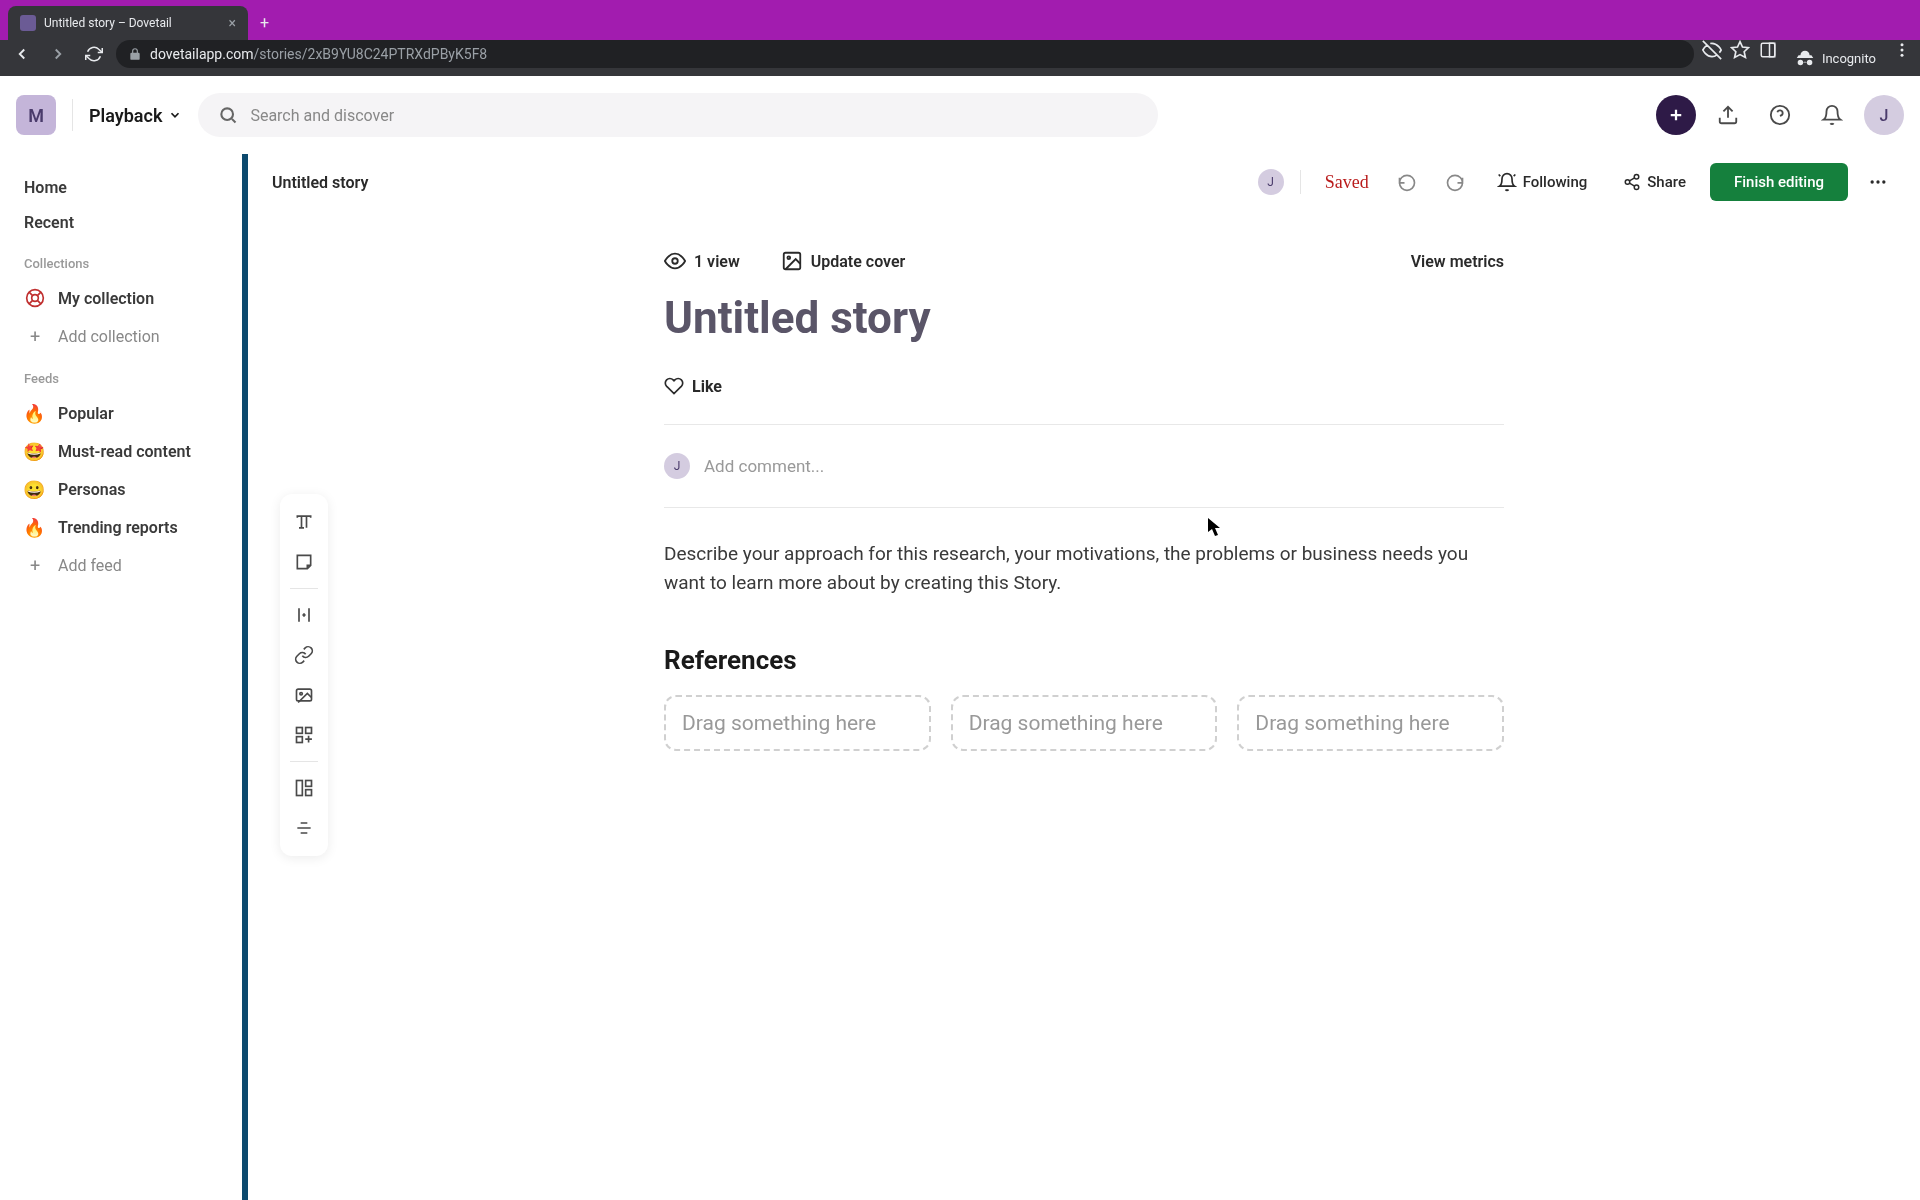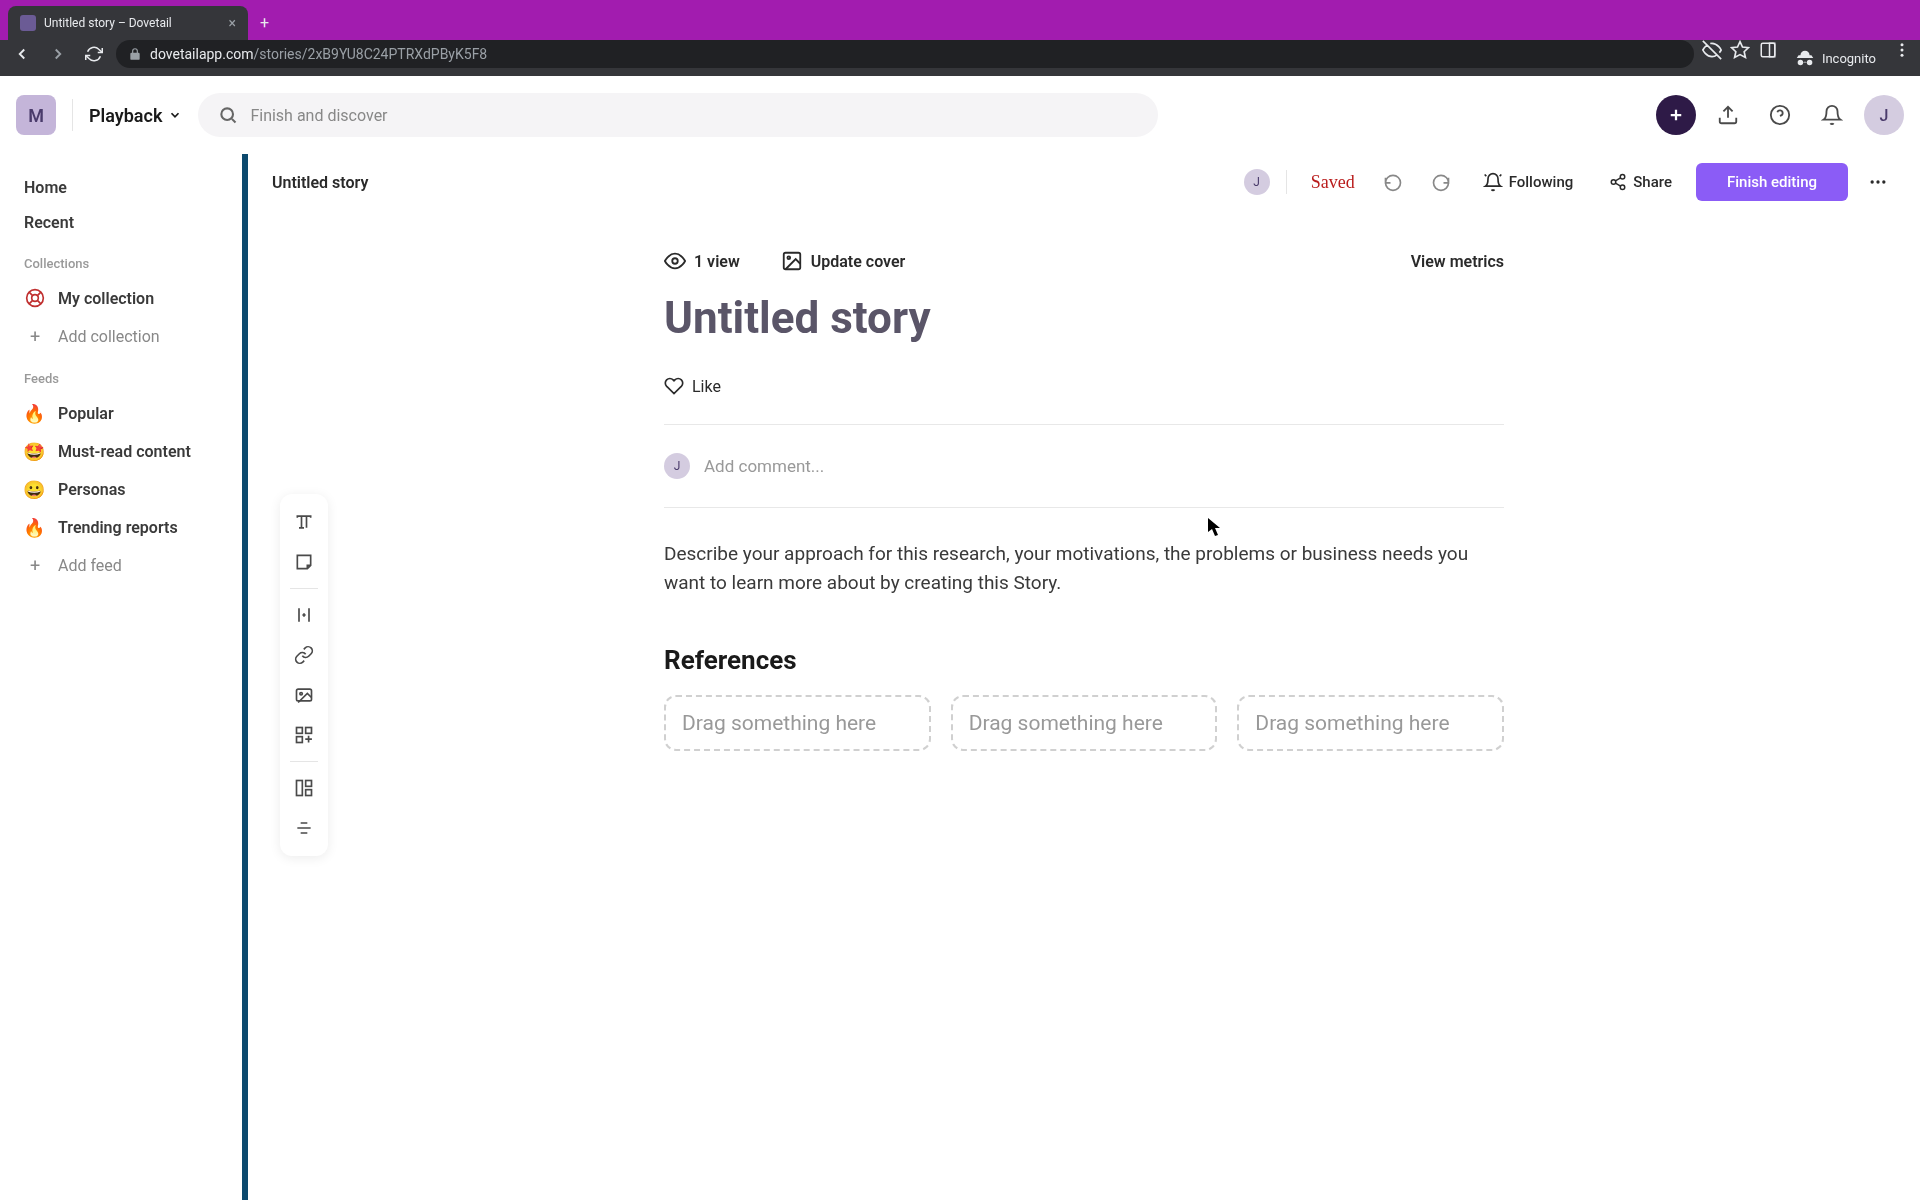--- a/index.html
+++ b/index.html
@@ -48,29 +48,29 @@
 .tool-divider { width: 28px; height: 1px; background: #e5e5e5; margin: 6px 0; }
 
 .content { flex: 1; padding: 0 24px; }
 .content-header { display: flex; align-items: center; height: 56px; gap: 12px; }
 .breadcrumb-title { font-weight: 600; font-size: 16px; color: #2a2a2a; }
 .header-spacer { flex: 1; }
 .mini-avatar { width: 26px; height: 26px; border-radius: 50%; background: #d4cce0; display: flex; align-items: center; justify-content: center; font-size: 12px; color: #4a3b6b; }
 .status-text { color: #b91c1c; font-size: 18px; padding: 0 8px; font-family: Liberation Serif, serif; }
 .hdr-btn { display: flex; align-items: center; gap: 6px; padding: 8px 12px; border-radius: 6px; cursor: pointer; font-size: 15px; font-weight: 500; color: #2a2a2a; }
 .hdr-btn.icon-only { padding: 8px; }
-.hdr-btn.primary { background: #8b5cf6; color: #fff; padding: 10px 31px; }
+.hdr-btn.primary { background: #15803d; color: #fff; padding: 10px 24px; }
 .vdivider { width: 1px; height: 24px; background: #e5e5e5; margin: 0 4px; }
 
 .story-body { max-width: 840px; margin: 0 auto; padding-top: 40px; }
 .meta-row { display: flex; align-items: center; gap: 41px; margin-bottom: 20px; }
 .meta-item { display: flex; align-items: center; gap: 8px; font-weight: 600; font-size: 16px; color: #2a2a2a; cursor: pointer; }
 .meta-right { margin-left: auto; }
 .story-title { font-size: 44px; font-weight: 700; color: #5a5568; margin-bottom: 24px; }
-.like-row { display: flex; align-items: center; gap: 8px; padding: 8px 0; font-weight: 400; color: #2a2a2a; cursor: pointer; font-size: 16px; }
+.like-row { display: flex; align-items: center; gap: 8px; padding: 8px 0; font-weight: 700; color: #2a2a2a; cursor: pointer; font-size: 16px; }
 .divider { height: 1px; background: #e8e8e8; margin: 20px 0; }
 .comment-row { display: flex; align-items: center; gap: 14px; padding: 8px 0; }
 .comment-placeholder { color: #999; font-size: 17px; cursor: text; }
 .description { font-size: 19px; line-height: 1.5; color: #3a3a3a; margin: 32px 0 48px; }
 .section-title { font-size: 26px; font-weight: 700; color: #1a1a1a; margin-bottom: 20px; }
 .references-grid { display: flex; gap: 20px; }
 .drop-zone { flex: 1; height: 56px; border: 2px dashed #d0d0d0; border-radius: 12px; display: flex; align-items: center; padding: 0 16px; color: #999; font-size: 21px; cursor: pointer; }
 
 .cursor { position: absolute; left: 960px; top: 364px; pointer-events: none; }
 
@@ -149,21 +149,21 @@
     <span>Playback</span>
     <svg width="14" height="14" viewBox="0 0 24 24" fill="none" stroke="currentColor" stroke-width="3">
         <path d="M6 9l6 6 6-6"></path>
       </svg>
   </div>
   <div class="search-bar">
     <svg width="20" height="20" viewBox="0 0 24 24" fill="none" stroke="#666" stroke-width="2.5">
         <circle cx="11" cy="11" r="7"></circle>
         <path d="M21 21l-4.35-4.35"></path>
       </svg>
-    <span>Finish and discover</span>
+    <span>Search and discover</span>
   </div>
   <div class="header-actions">
     <div class="circle-btn primary">
       <svg width="18" height="18" viewBox="0 0 24 24" fill="none" stroke="currentColor" stroke-width="3">
           <path d="M12 5v14M5 12h14"></path>
         </svg>
     </div>
     <div class="circle-btn">
       <svg width="22" height="22" viewBox="0 0 24 24" fill="none" stroke="currentColor" stroke-width="2">
           <path d="M21 15v4a2 2 0 01-2 2H5a2 2 0 01-2-2v-4M17 8l-5-5-5 5M12 3v12"></path>

